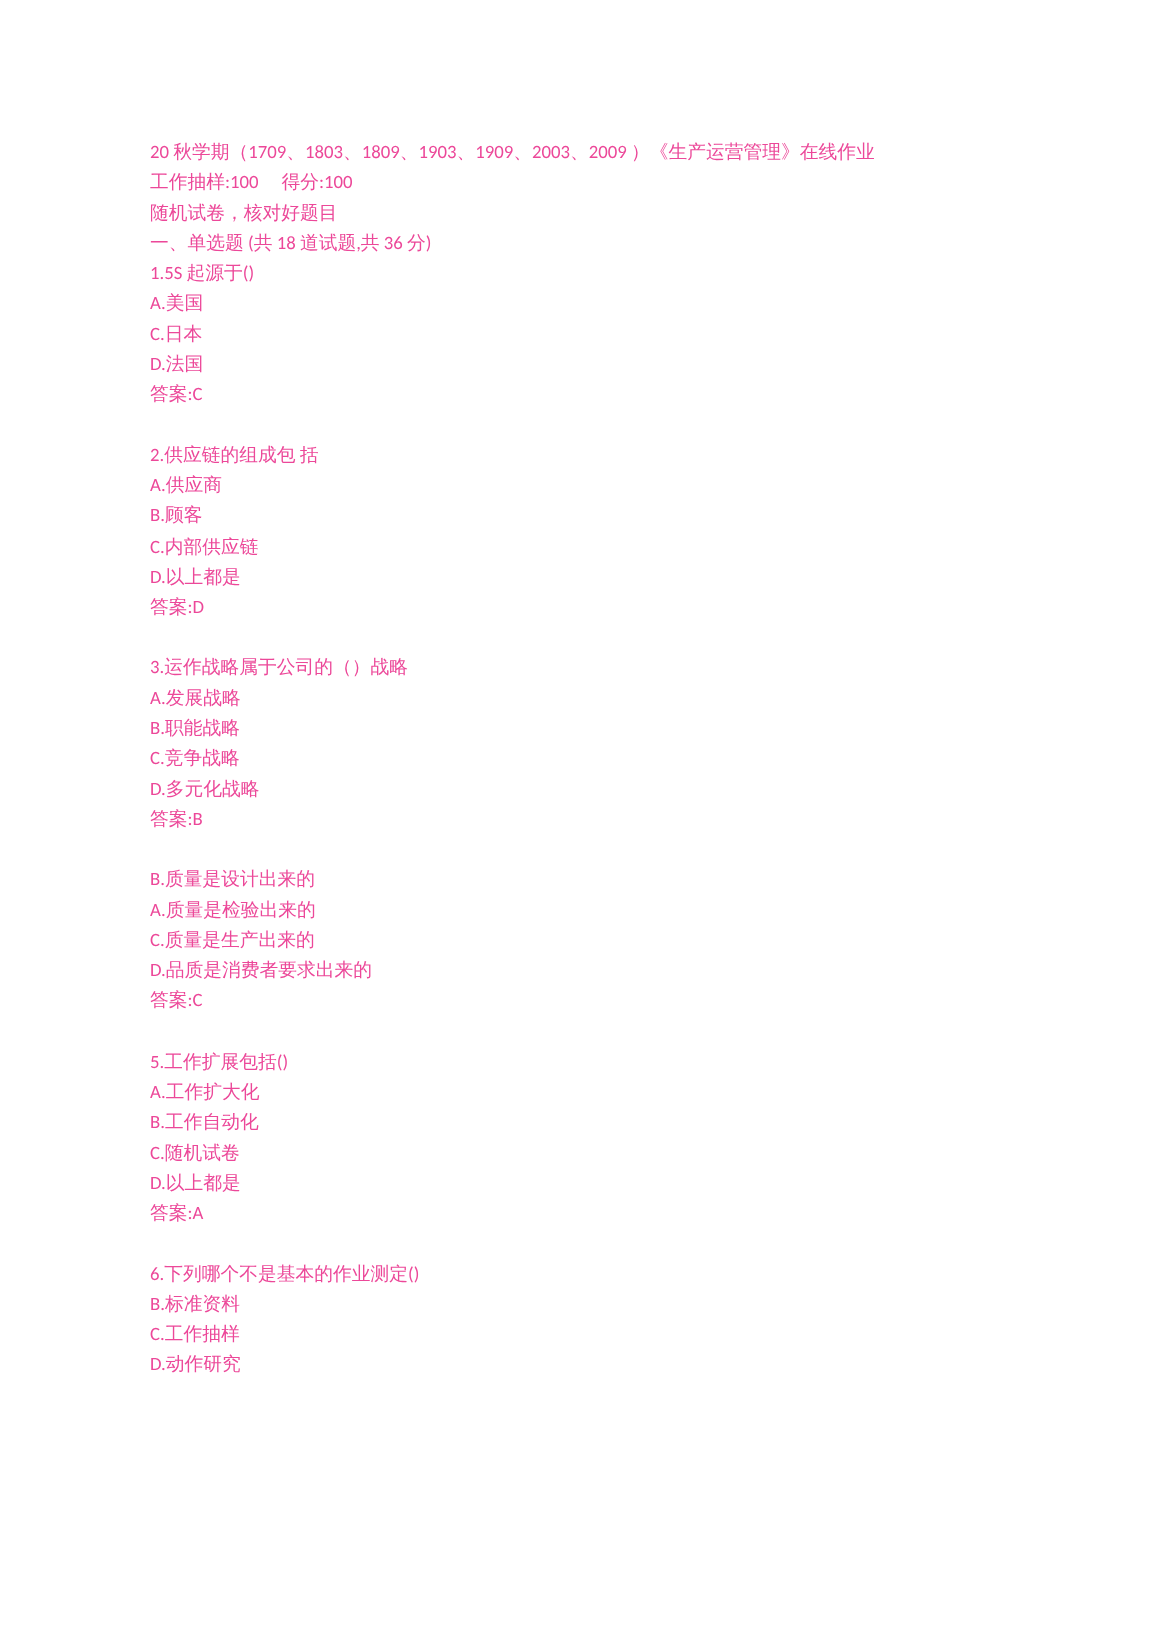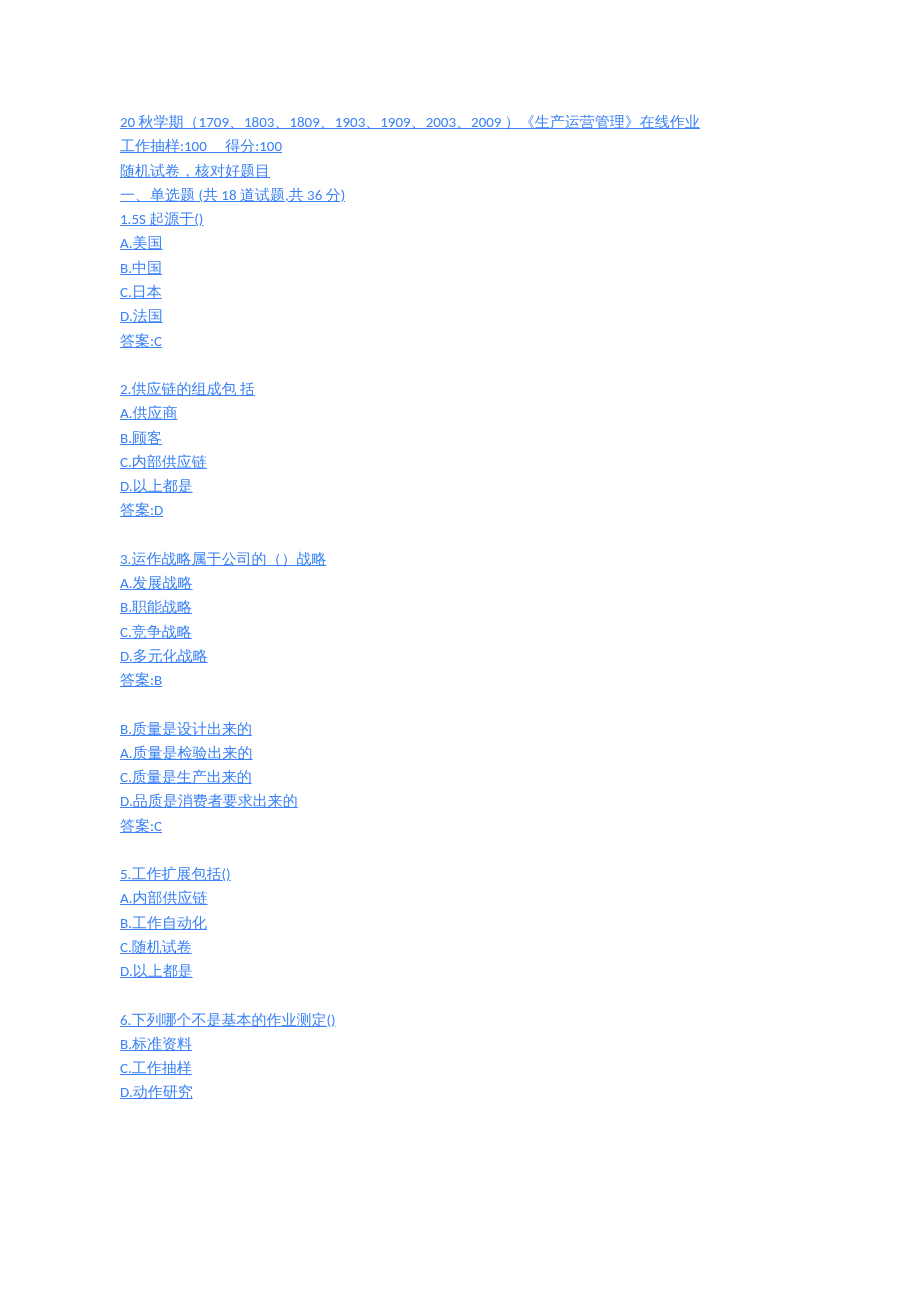--- a/index.html
+++ b/index.html
@@ -4,45 +4,43 @@
 <style>
   body {
     margin: 0;
     padding: 0;
     background: #ffffff;
     font-family: "SimSun", "宋体", "Calibri", sans-serif;
     width: 920px;
   }
   .page {
     padding: 110px 120px 60px 120px;
-    color: #3b82f6;
+    color: #ec4899;
     font-size: 15px;
     line-height: 1.62;
-    text-decoration: underline;
   }
   .line {
     white-space: pre-wrap;
   }
   .blank {
     height: 24px;
   }
 </style>
 </head>
 <body>
 
 <div class="page">
   <div class="line">20 秋学期（1709、1803、1809、1903、1909、2003、2009 ）《生产运营管理》在线作业</div>
   <div class="line">工作抽样:100  得分:100</div>
   <div class="line">随机试卷，核对好题目</div>
   <div class="line">一、单选题 (共 18 道试题,共 36 分)</div>
 
   <div id="questions-container">
       <div class="line">1.5S 起源于()</div>
       <div class="line">A.美国</div>
-      <div class="line">B.中国</div>
       <div class="line">C.日本</div>
       <div class="line">D.法国</div>
       <div class="line">答案:C</div>
       <div class="blank"></div>
       <div class="line">2.供应链的组成包 括</div>
       <div class="line">A.供应商</div>
       <div class="line">B.顾客</div>
       <div class="line">C.内部供应链</div>
       <div class="line">D.以上都是</div>
       <div class="line">答案:D</div>
@@ -54,23 +52,24 @@
       <div class="line">D.多元化战略</div>
       <div class="line">答案:B</div>
       <div class="blank"></div>
       <div class="line">B.质量是设计出来的</div>
       <div class="line">A.质量是检验出来的</div>
       <div class="line">C.质量是生产出来的</div>
       <div class="line">D.品质是消费者要求出来的</div>
       <div class="line">答案:C</div>
       <div class="blank"></div>
       <div class="line">5.工作扩展包括()</div>
-      <div class="line">A.内部供应链</div>
+      <div class="line">A.工作扩大化</div>
       <div class="line">B.工作自动化</div>
       <div class="line">C.随机试卷</div>
       <div class="line">D.以上都是</div>
+      <div class="line">答案:A</div>
       <div class="blank"></div>
       <div class="line">6.下列哪个不是基本的作业测定()</div>
       <div class="line">B.标准资料</div>
       <div class="line">C.工作抽样</div>
       <div class="line">D.动作研究</div>
     </div>
 </div>
 
 </body></html>

